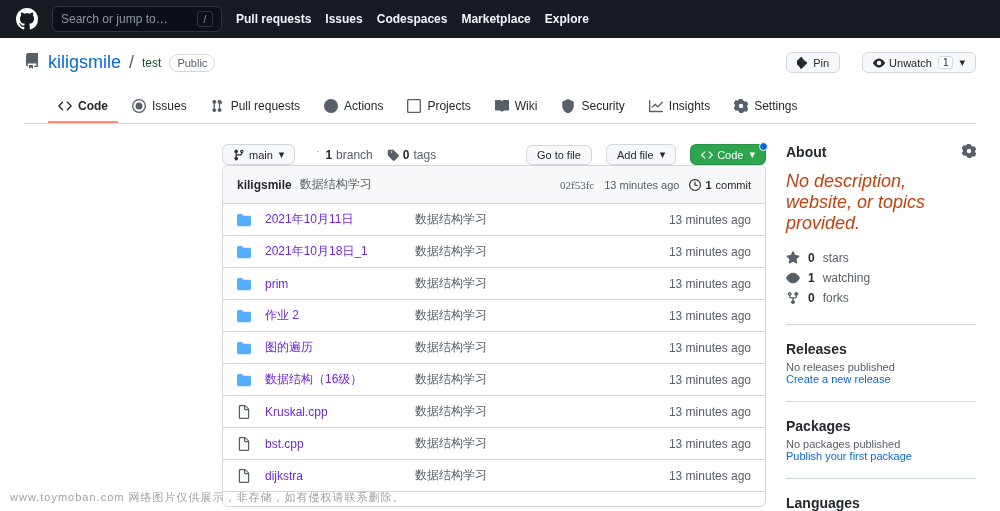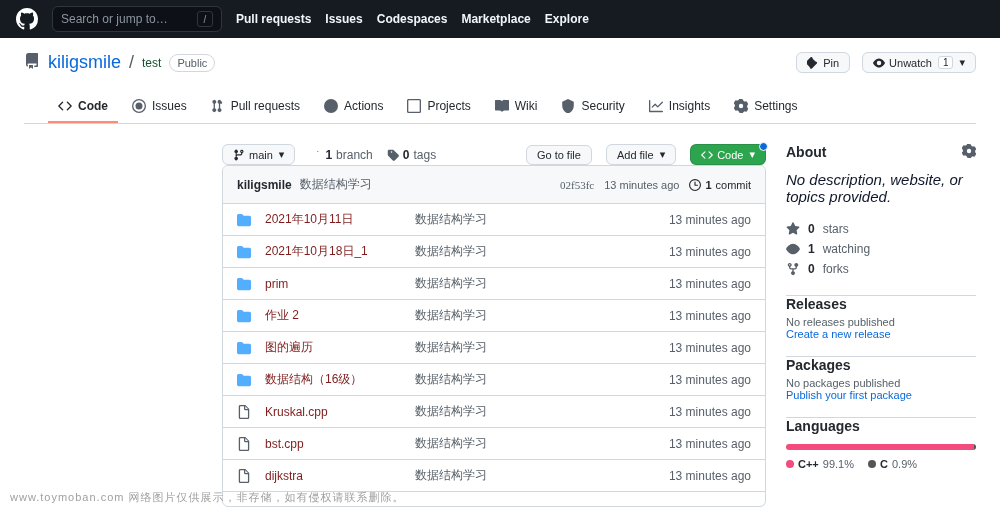--- a/index.html
+++ b/index.html
@@ -10,21 +10,21 @@
 .search-box .slash{border:1px solid #30363d;border-radius:3px;width:16px;height:16px;display:flex;align-items:center;justify-content:center;font-size:10px;margin-left:auto}
 .topnav{display:flex;gap:14px}
 .topnav a{color:#f0f6fc;font-size:12px;font-weight:600;text-decoration:none;cursor:pointer}
 .repo-head{padding:14px 24px 0}
 .repo-title-row{display:flex;align-items:center;gap:8px}
 .repo-icon{color:#57606a}
 .repo-link{color:#0969da;font-size:18px;text-decoration:none}
 .repo-sep{color:#57606a;font-size:18px}
 .repo-name{color:#14532d;font-size:12px;font-weight:400}
 .badge{border:1px solid #d0d7de;border-radius:2em;padding:8px 7px;font-size:11px;color:#57606a;height:18px;display:inline-flex;align-items:center}
-.repo-actions{margin-left:auto;display:flex;gap:12px}
+.repo-actions{margin-left:auto;display:flex;gap:22px}
 .btn{background:#f6f8fa;border:1px solid #d0d7de;border-radius:6px;padding:3px 10px;font-size:11px;font-weight:500;color:#24292f;display:inline-flex;align-items:center;gap:4px;cursor:pointer}
 .btn .count{background:#fff;border:1px solid #d0d7de;border-radius:3px;padding:0 4px;font-size:10px;margin-left:2px}
 .tabs{margin-top:18px;border-bottom:1px solid #d0d7de;display:flex;gap:4px;padding:0 24px}
 .tab{padding:8px 10px;font-size:12px;color:#24292f;display:flex;align-items:center;gap:6px;cursor:pointer;border-bottom:2px solid transparent}
 .tab.active{border-bottom-color:#fd8c73;font-weight:600}
 .tab svg{color:#57606a}
 .tab.active svg{color:#24292f}
 .main{display:flex;padding:20px 24px;gap:20px}
 .content{flex:1;min-width:0;margin-left:198px}
 .content-head{display:flex;align-items:center;gap:14px;}
@@ -38,31 +38,31 @@
 .commit-author{font-weight:600}
 .commit-msg{color:#57606a}
 .commit-meta{margin-left:auto;display:flex;align-items:center;gap:10px;color:#57606a;font-size:11px}
 .sha{font-family:Liberation Serif, serif;color:#57606a}
 .commit-count{display:flex;align-items:center;gap:4px;color:#24292f}
 .commits-b{font-weight:600}
 .file-row{display:flex;align-items:center;padding:7px 14px;border-bottom:1px solid #d0d7de;font-size:12px}
 .file-row:last-child{border-bottom:none}
 .file-icon{color:#54aeff;width:18px;margin-right:10px;display:flex}
 .file-icon.file{color:#57606a}
-.file-name{color:#7f1d1d;width:150px}
+.file-name{color:#6d28d9;width:150px}
 .file-msg{color:#57606a;flex:1}
 .file-time{color:#57606a;text-align:right}
 .sidebar{width:190px;flex-shrink:0}
 .sb-head{display:flex;margin-bottom:10px}
 .sb-title{font-size:14px;font-weight:600}
 .gear{margin-left:auto;color:#57606a;cursor:pointer}
-.sb-desc{color:#0f172a;font-style:italic;font-size:15px;margin-bottom:14px}
+.sb-desc{color:#c2410c;font-style:italic;font-size:18px;margin-bottom:14px}
 .sb-stat{display:flex;align-items:center;gap:8px;font-size:12px;color:#57606a;padding:3px 0}
 .sb-stat b{color:#24292f;font-weight:600}
-.sb-section{border-top:1px solid #d0d7de;margin-top:16px;}
+.sb-section{border-top:1px solid #d0d7de;margin-top:16px;padding-top:16px}
 .sb-sub{font-size:11px;color:#57606a;margin-top:4px}
 .sb-link{color:#0969da;font-size:11px;cursor:pointer}
 .lang-bar{height:6px;border-radius:3px;overflow:hidden;display:flex;margin-top:10px}
 .lang-segment{height:100%}
 .lang-list{display:flex;gap:14px;margin-top:8px;font-size:11px}
 .lang-item{display:flex;align-items:center;gap:4px}
 .dot{width:8px;height:8px;border-radius:50%}
 .lang-pct{color:#57606a}
 .watermark{position:fixed;bottom:6px;left:10px;font-size:11px;color:#a0a0a0;letter-spacing:1px}
 .caret{margin-left:2px}

